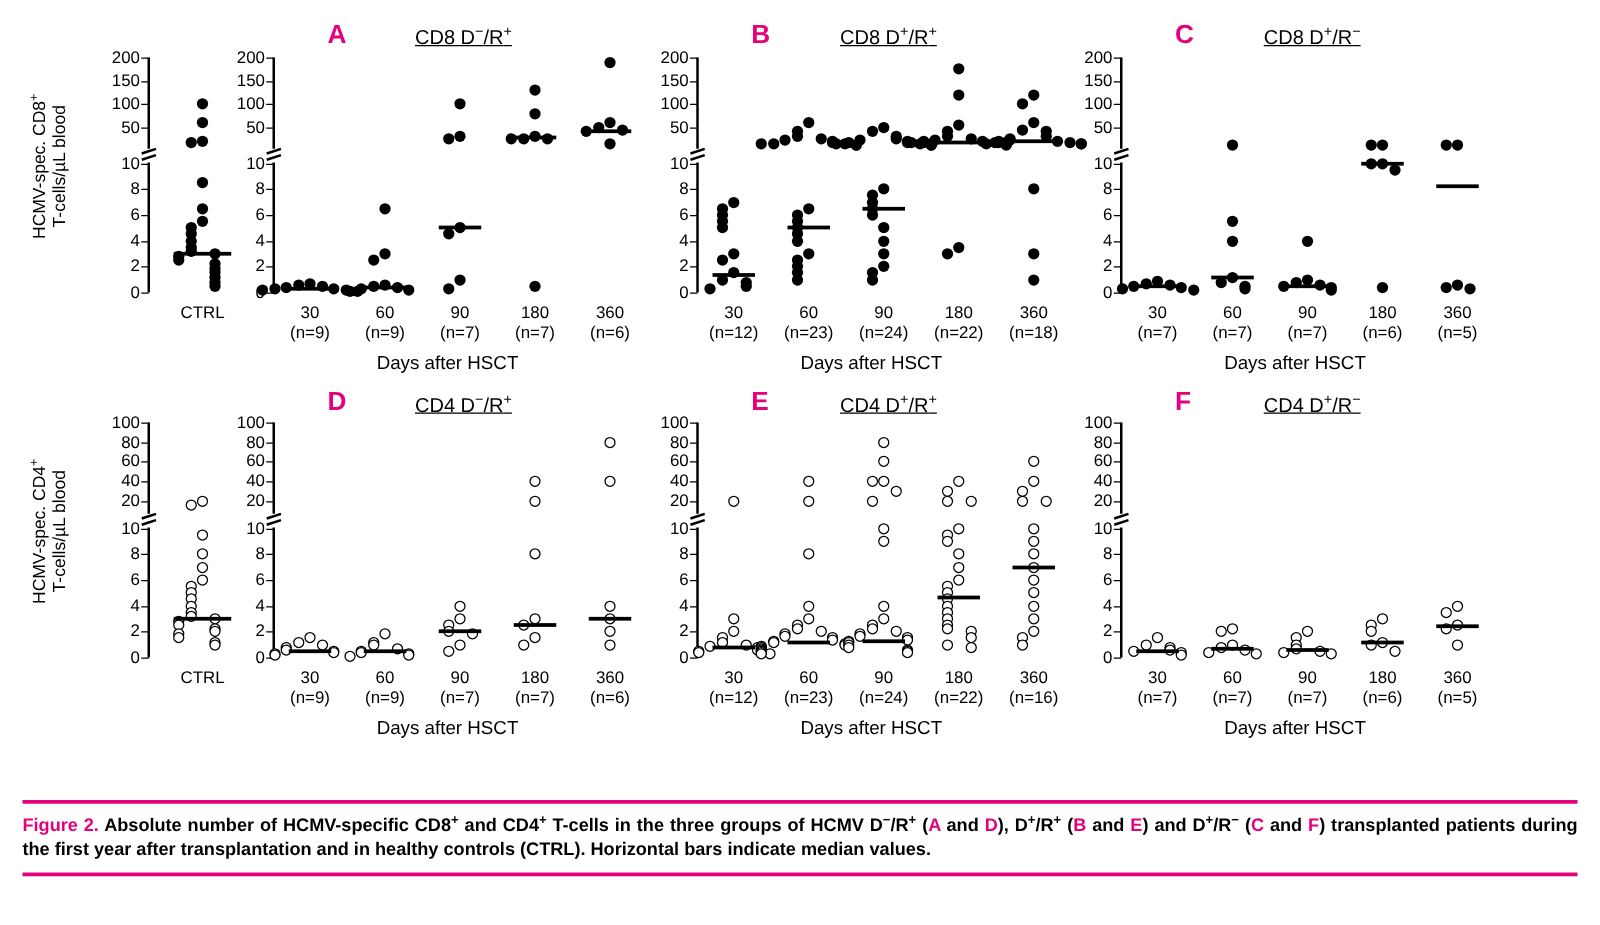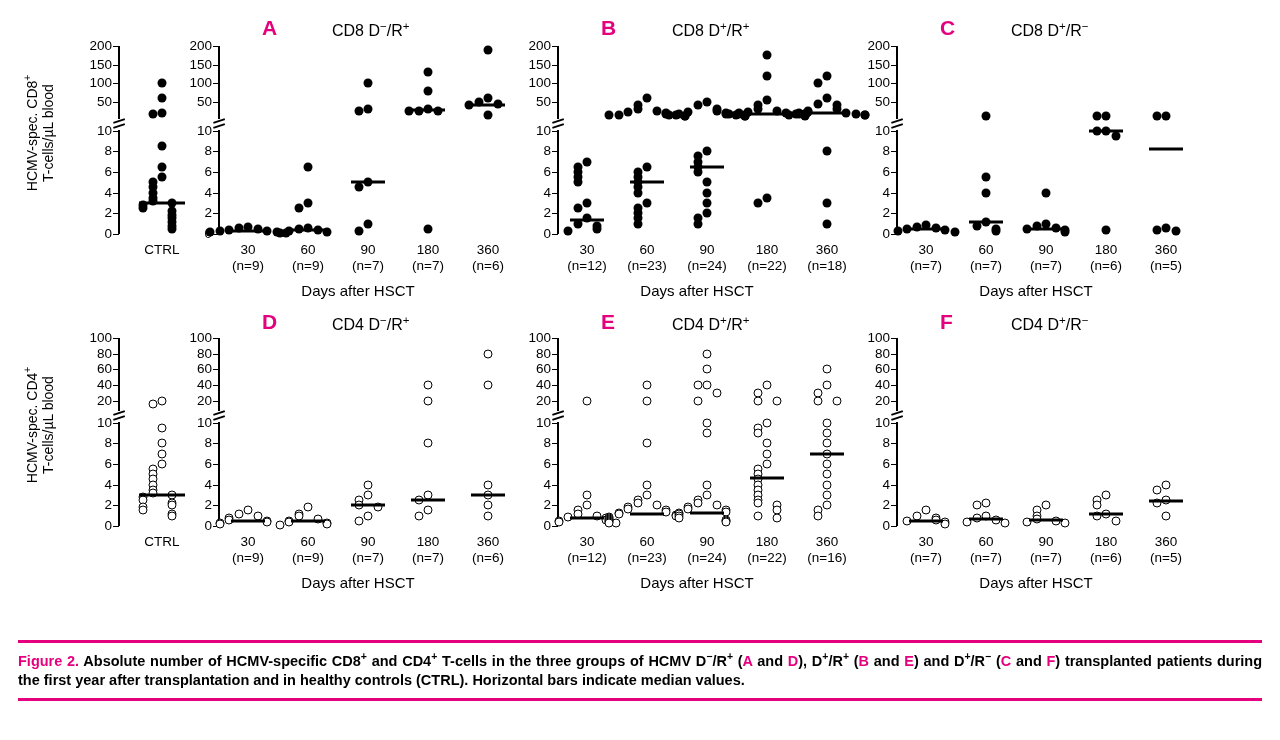--- a/index.html
+++ b/index.html
@@ -6,21 +6,21 @@
   body{
     width:1280px;height:740px;background:#ffffff;
     font-family:"Liberation Sans", sans-serif;
     color:#000;overflow:hidden;position:relative;
   }
   .figure{position:relative;width:1280px;height:740px;}
   .panel-letter{
     position:absolute;font-weight:bold;font-size:21px;color:#e5007e;
   }
   .panel-title{
-    position:absolute;font-size:16px;color:#000;white-space:nowrap;
+    position:absolute;font-size:16px;color:#000;white-space:nowrap;text-decoration:underline;
   }
   .axis-line{position:absolute;background:#000;}
   .tick{position:absolute;background:#000;height:1px;width:5px;}
   .ticklabel{
     position:absolute;font-size:13.5px;text-align:right;white-space:nowrap;
     line-height:1;
   }
   .dot{
     position:absolute;width:9px;height:9px;border-radius:50%;
     transform:translate(-50%,-50%);

